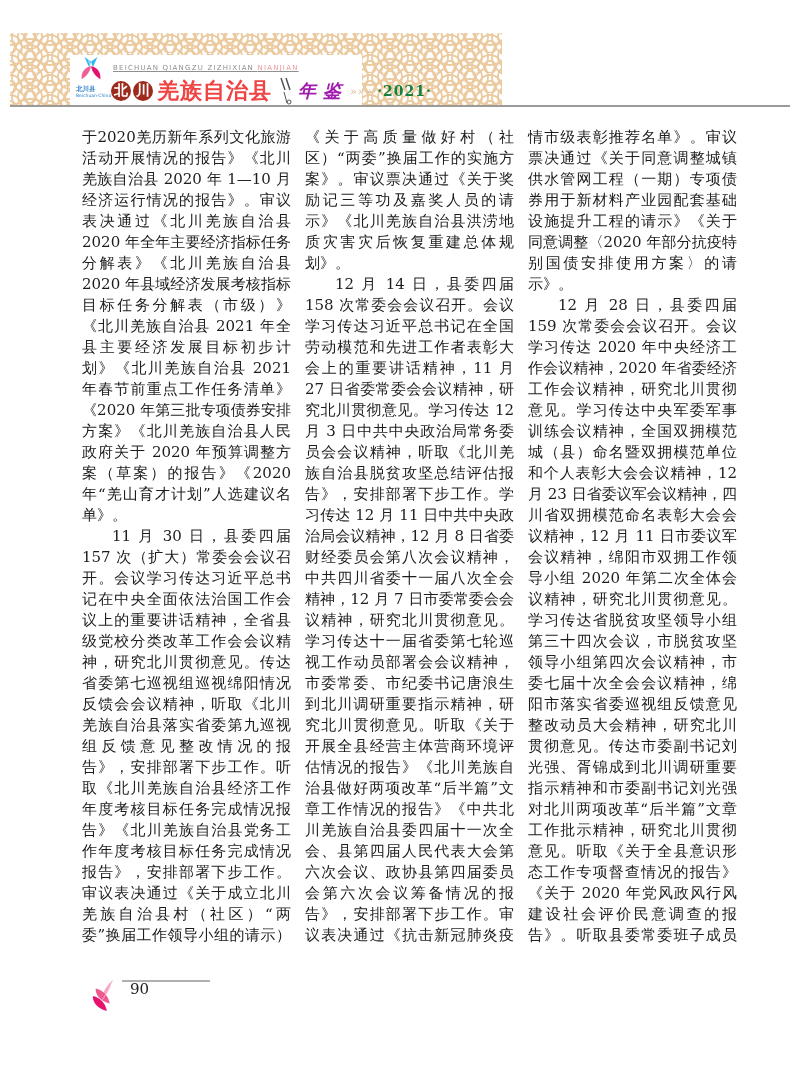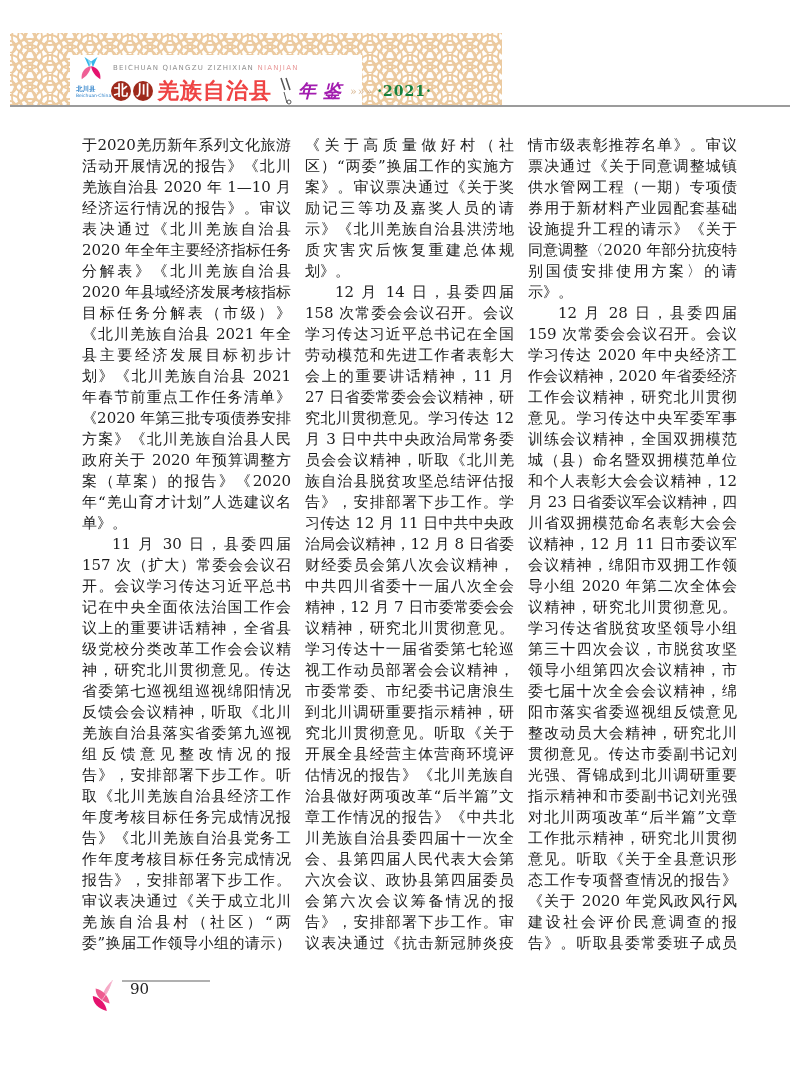--- a/index.html
+++ b/index.html
@@ -5,33 +5,33 @@
   html,body{margin:0;padding:0;background:#ffffff;}
   .page{position:relative;width:800px;height:1069px;background:#ffffff;overflow:hidden;
         font-family:"DejaVu Serif","Liberation Serif",serif;}
   
   .wave-band{position:absolute;left:10px;top:33px;width:492px;height:73px;}
   .logo-knockout{position:absolute;left:70px;top:55px;width:292px;height:51px;background:#ffffff;}
   .logo{position:absolute;left:76px;top:56px;width:34px;}
   .logo-cap{font-family:"DejaVu Sans",sans-serif;font-size:6.5px;font-weight:bold;color:#2a7fc9;line-height:7px;}
   .logo-cap-en{font-family:"DejaVu Sans",sans-serif;font-size:4.5px;color:#2a7fc9;line-height:6px;}
   .pinyin{position:absolute;left:113px;top:64px;font-family:"DejaVu Sans",sans-serif;
-          font-size:7px;letter-spacing:1.2px;color:#8f8f8f;white-space:nowrap;}
+          font-size:7px;letter-spacing:1.2px;color:#8f8f8f;white-space:nowrap;text-decoration:underline;}
   .pin-accent{color:#e89a9a;}
   .title-row{position:absolute;left:111px;top:77px;height:28px;display:flex;align-items:center;white-space:nowrap;}
   .circle{display:inline-flex;align-items:center;justify-content:center;width:20px;height:20px;
           border-radius:50%;background:#9e2a1c;color:#fff;font-size:14px;font-weight:bold;margin-right:2px;}
   .title-main{font-size:22px;font-weight:bold;color:#ef4444;letter-spacing:1px;margin-left:2px;}
   .divider{margin:0 4px 0 6px;}
   .script{font-size:18px;font-weight:bold;font-style:italic;color:#a21caf;letter-spacing:7px;margin-left:2px;}
   .arrows{font-size:11px;color:#d9b894;letter-spacing:1px;margin-left:2px;}
   .year{font-size:14px;font-weight:bold;color:#15803d;letter-spacing:1px;margin-left:4px;}
   .rule{position:absolute;left:10px;top:105px;width:780px;height:2px;background:#9b9b9b;}
   
-  .article{position:absolute;left:82px;top:135px;width:655px;height:834px;
+  .article{position:absolute;left:82px;top:127px;width:655px;height:834px;
            column-count:3;column-gap:14px;column-fill:auto;overflow:hidden;
            font-size:15px;line-height:21px;color:#1c1c1c;text-align:justify;}
   .para{margin:0;}
   .para.indent{text-indent:2em;}
   
   .footer-fly{position:absolute;left:90px;top:980px;}
   .pageline{position:absolute;left:122px;top:980px;width:88px;height:2px;background:#b0b0b0;}
   .pagenum{position:absolute;left:130px;top:980px;font-size:15px;color:#222;}
 </style>
 </head>

